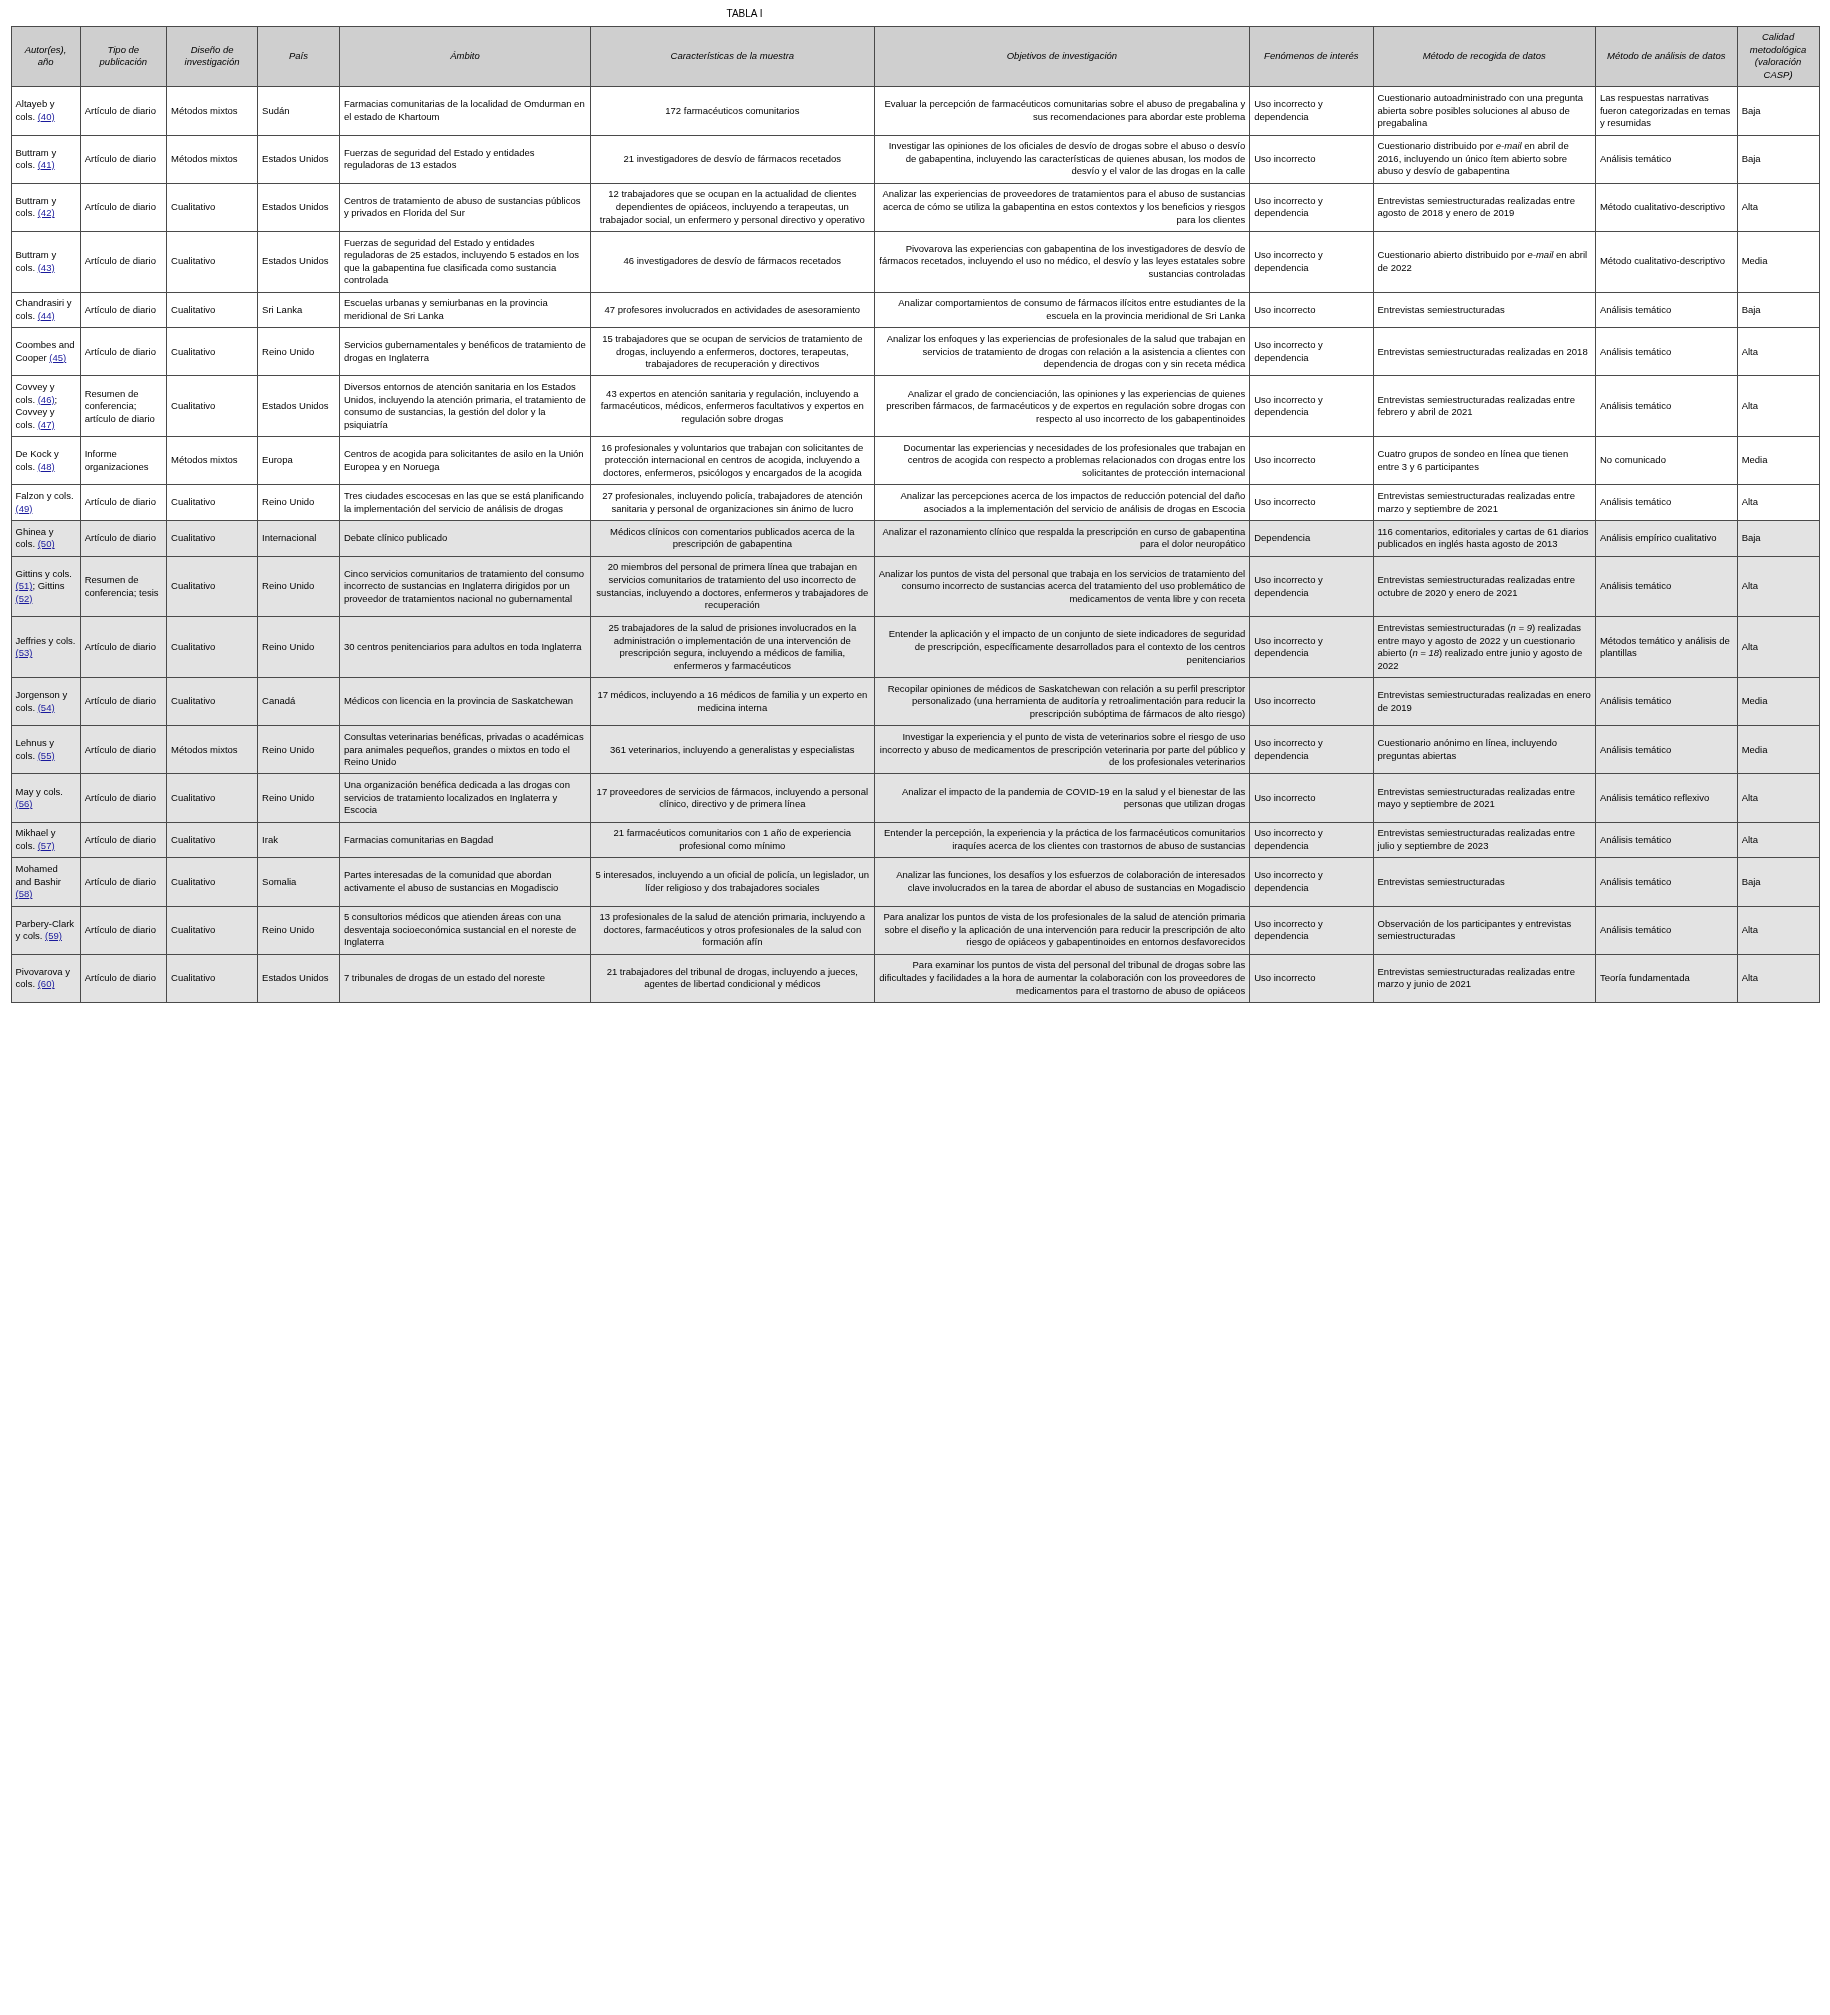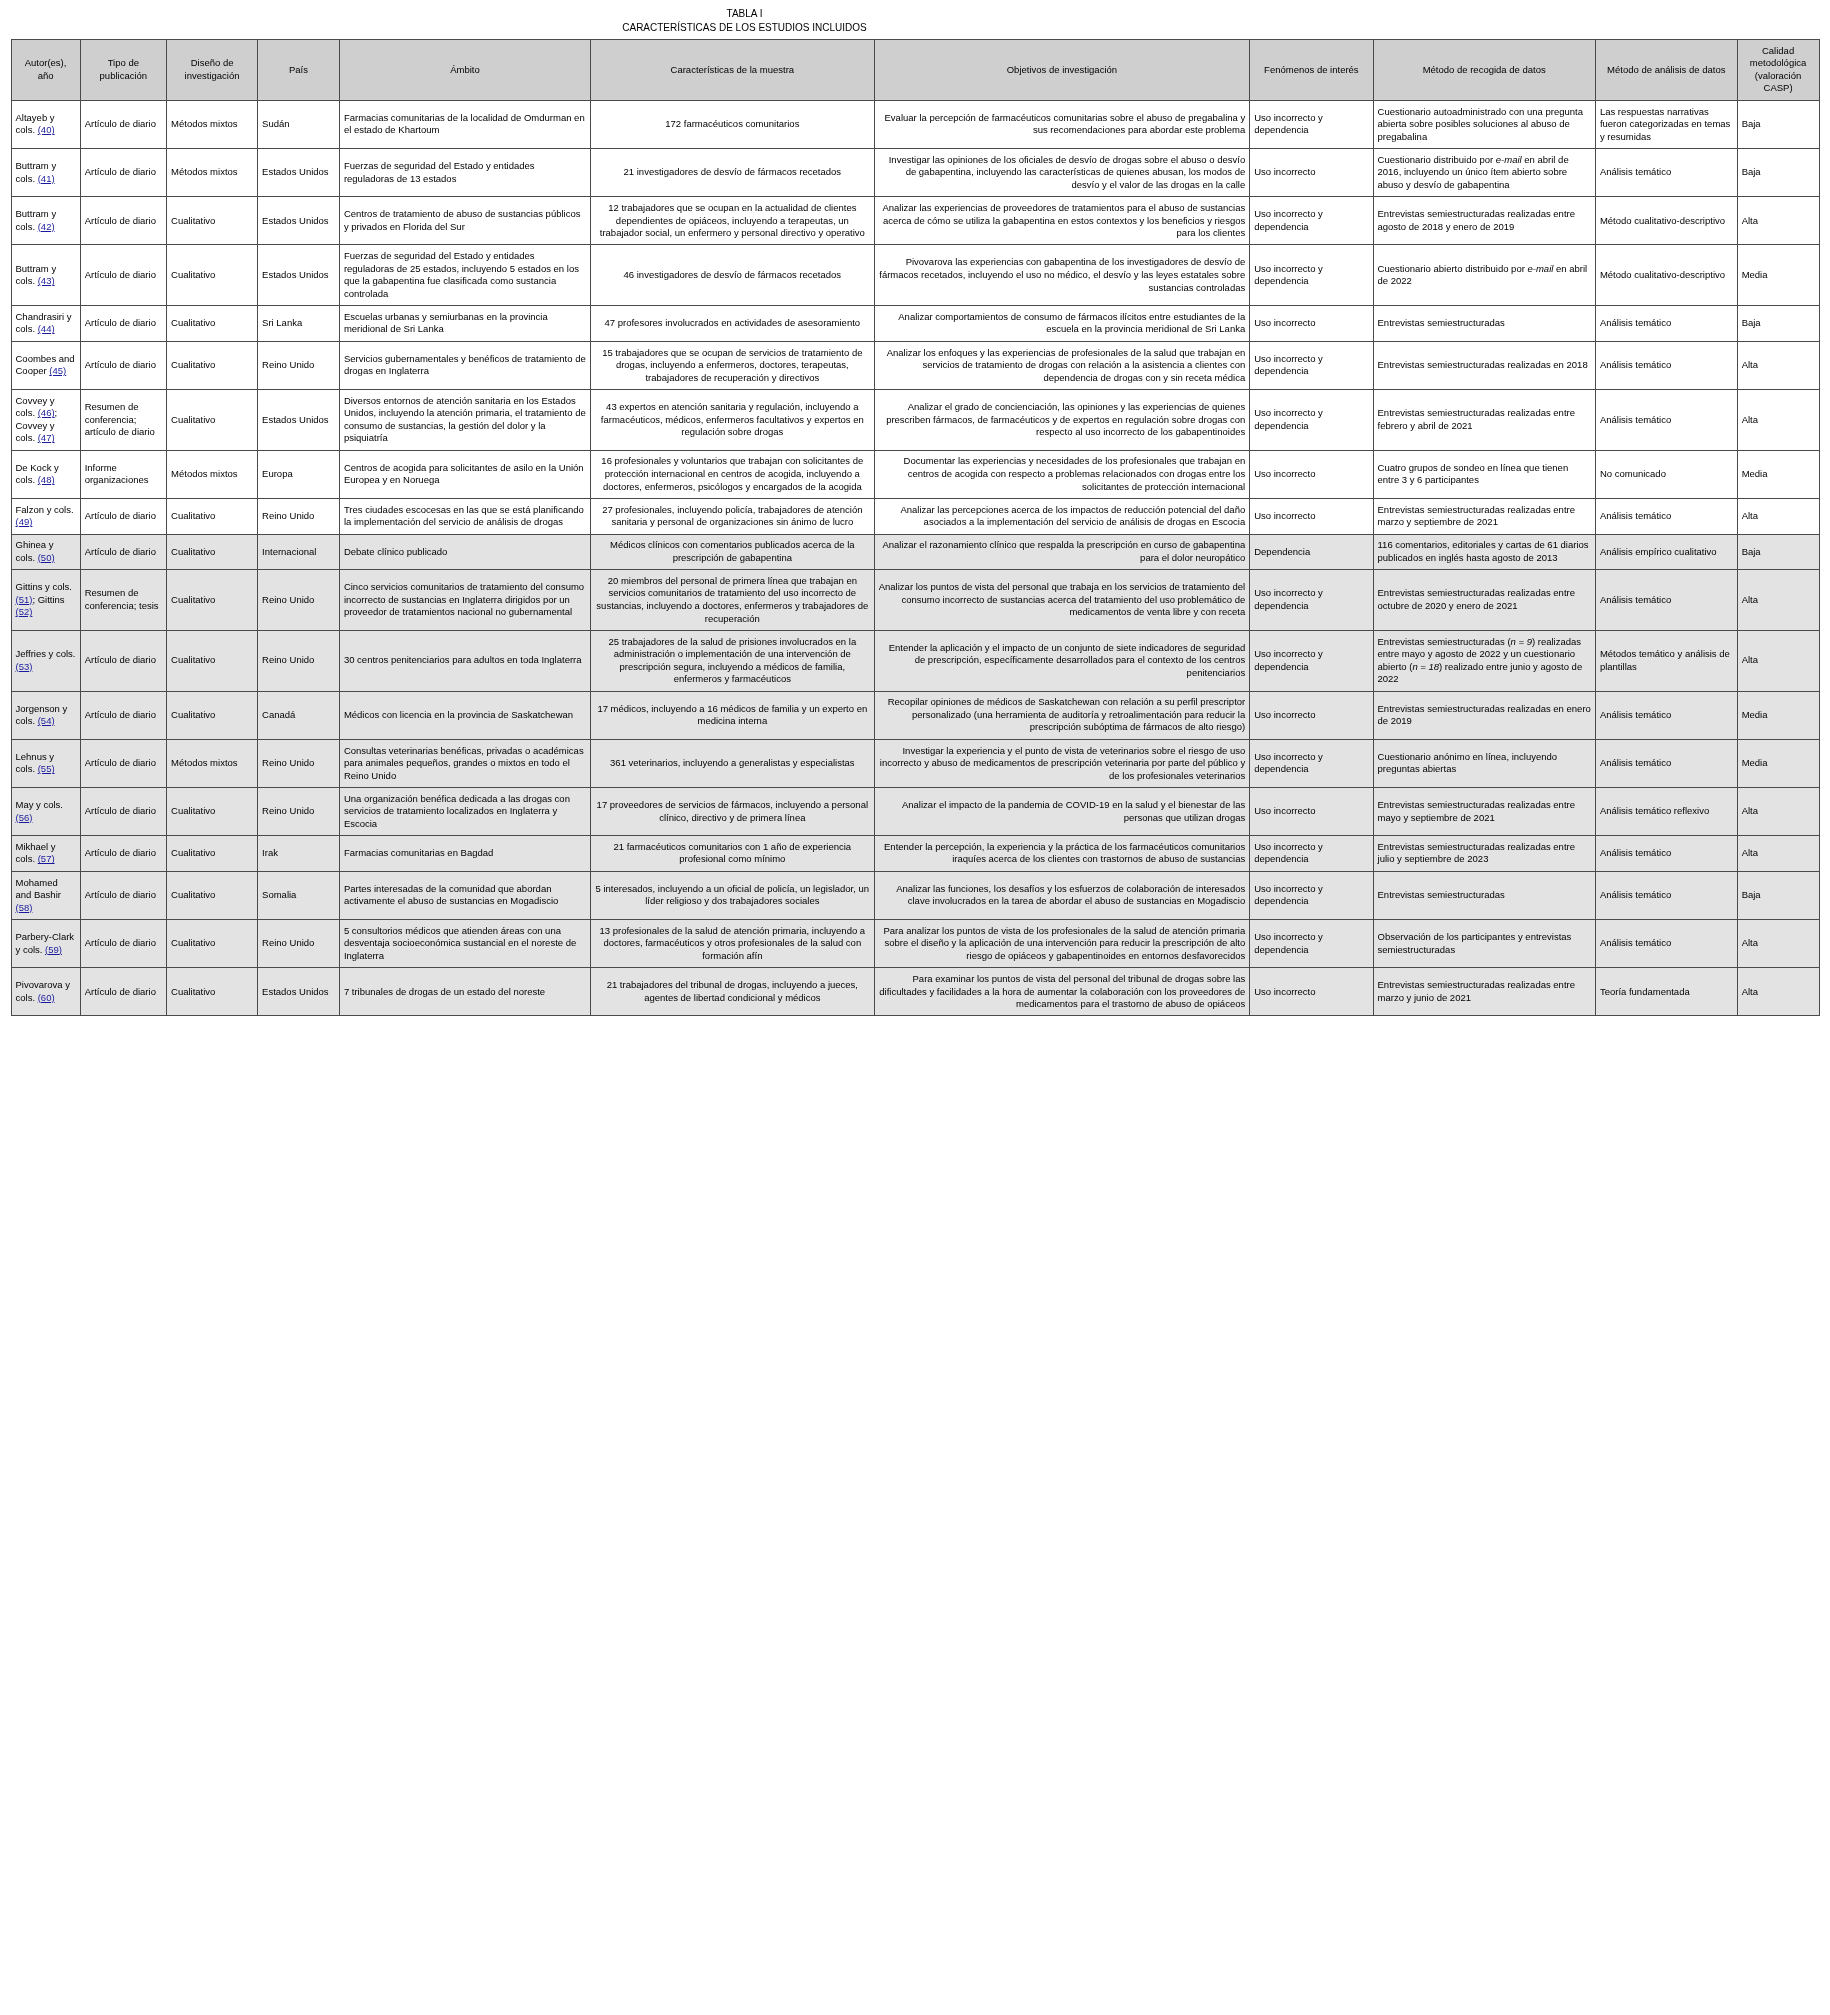--- a/index.html
+++ b/index.html
@@ -34,20 +34,21 @@
   }
   table.main th, table.main td {
     border: 0.4px solid #4a4a4a;
     vertical-align: middle;
     padding: 4.8px 4px;
     font-size: 9.5px;
     line-height: 1.32;
   }
   thead th {
     background: #cfcfcf;
+    font-style: italic;
     font-weight: normal;
     text-align: center;
     font-size: 9.7px;
     line-height: 1.3;
     padding: 5.6px 3.2px;
   }
   tbody td {
     background: #ffffff;
   }
   tbody tr.shaded td {
@@ -84,21 +85,20 @@
   col.w-analysis  { width: 123px; }
   col.w-quality   { width: 71px; }
 </style>
 </head>
 <body>
 
 <div class="page">
 
   <div class="table-caption">
     <span class="line1">TABLA I</span>
-    <span class="line2">CARACTERÍSTICAS DE LOS ESTUDIOS INCLUIDOS</span>
   </div>
 
   <table class="main">
     <colgroup>
       <col class="w-author">
       <col class="w-pub">
       <col class="w-design">
       <col class="w-country">
       <col class="w-scope">
       <col class="w-sample">

